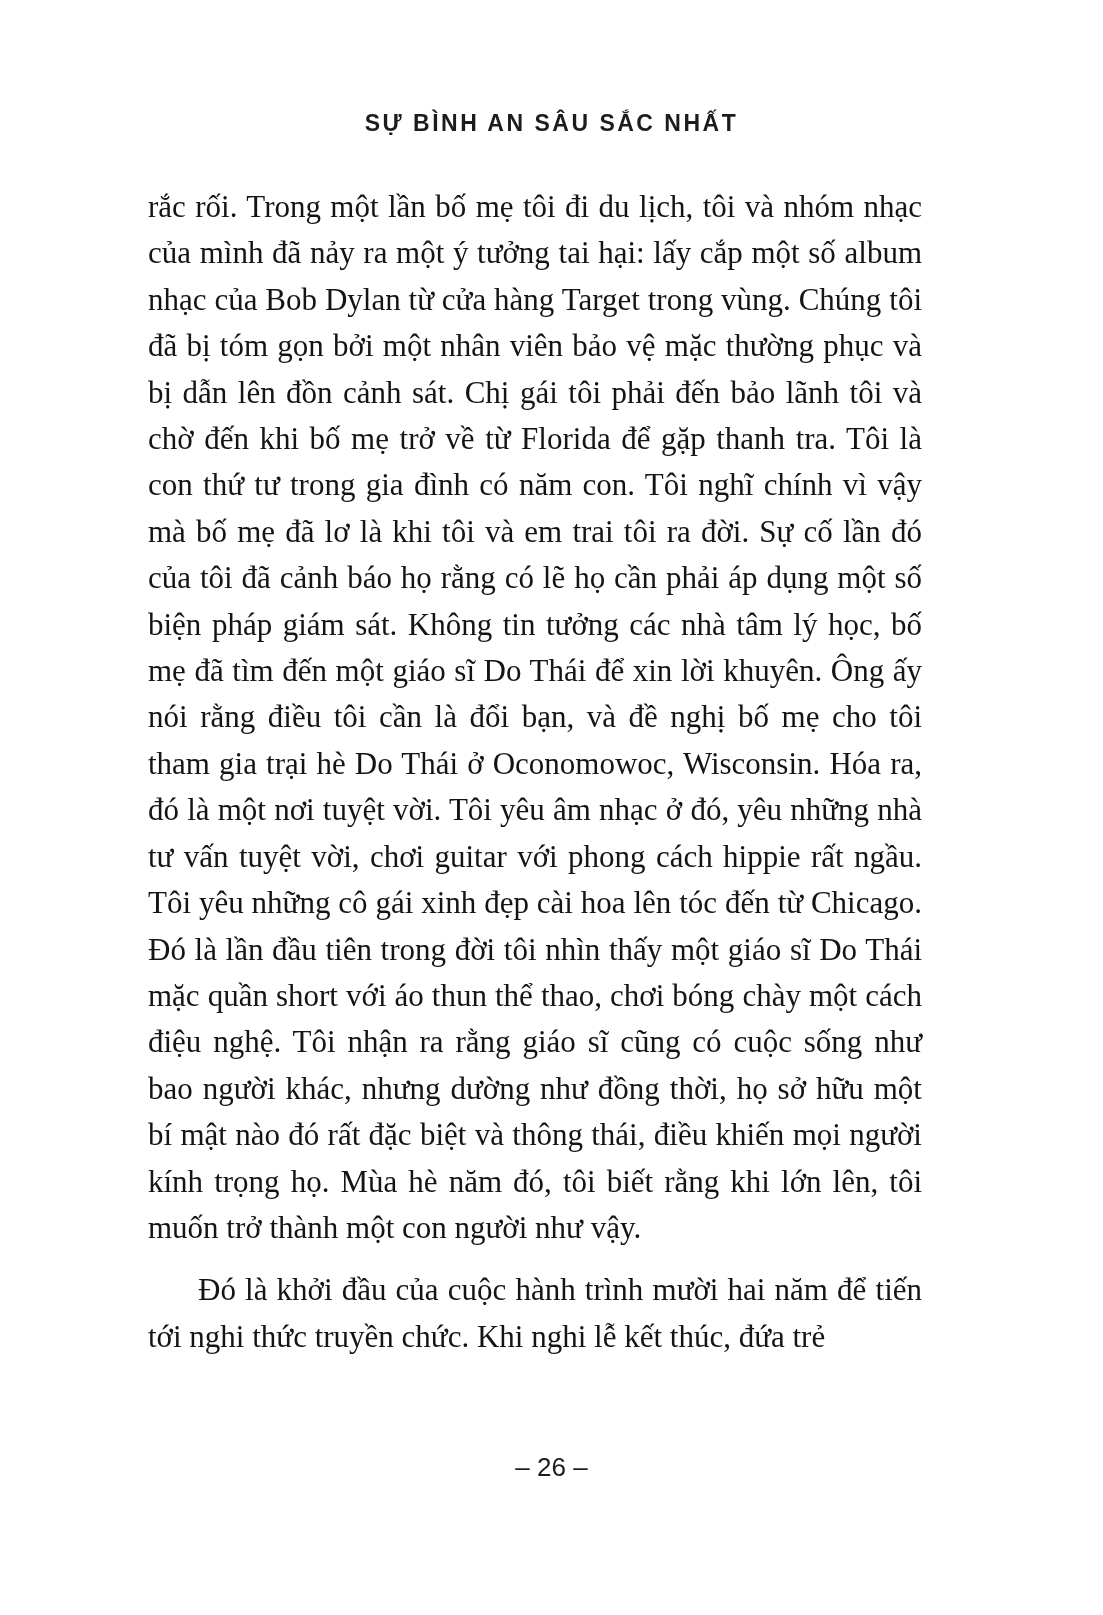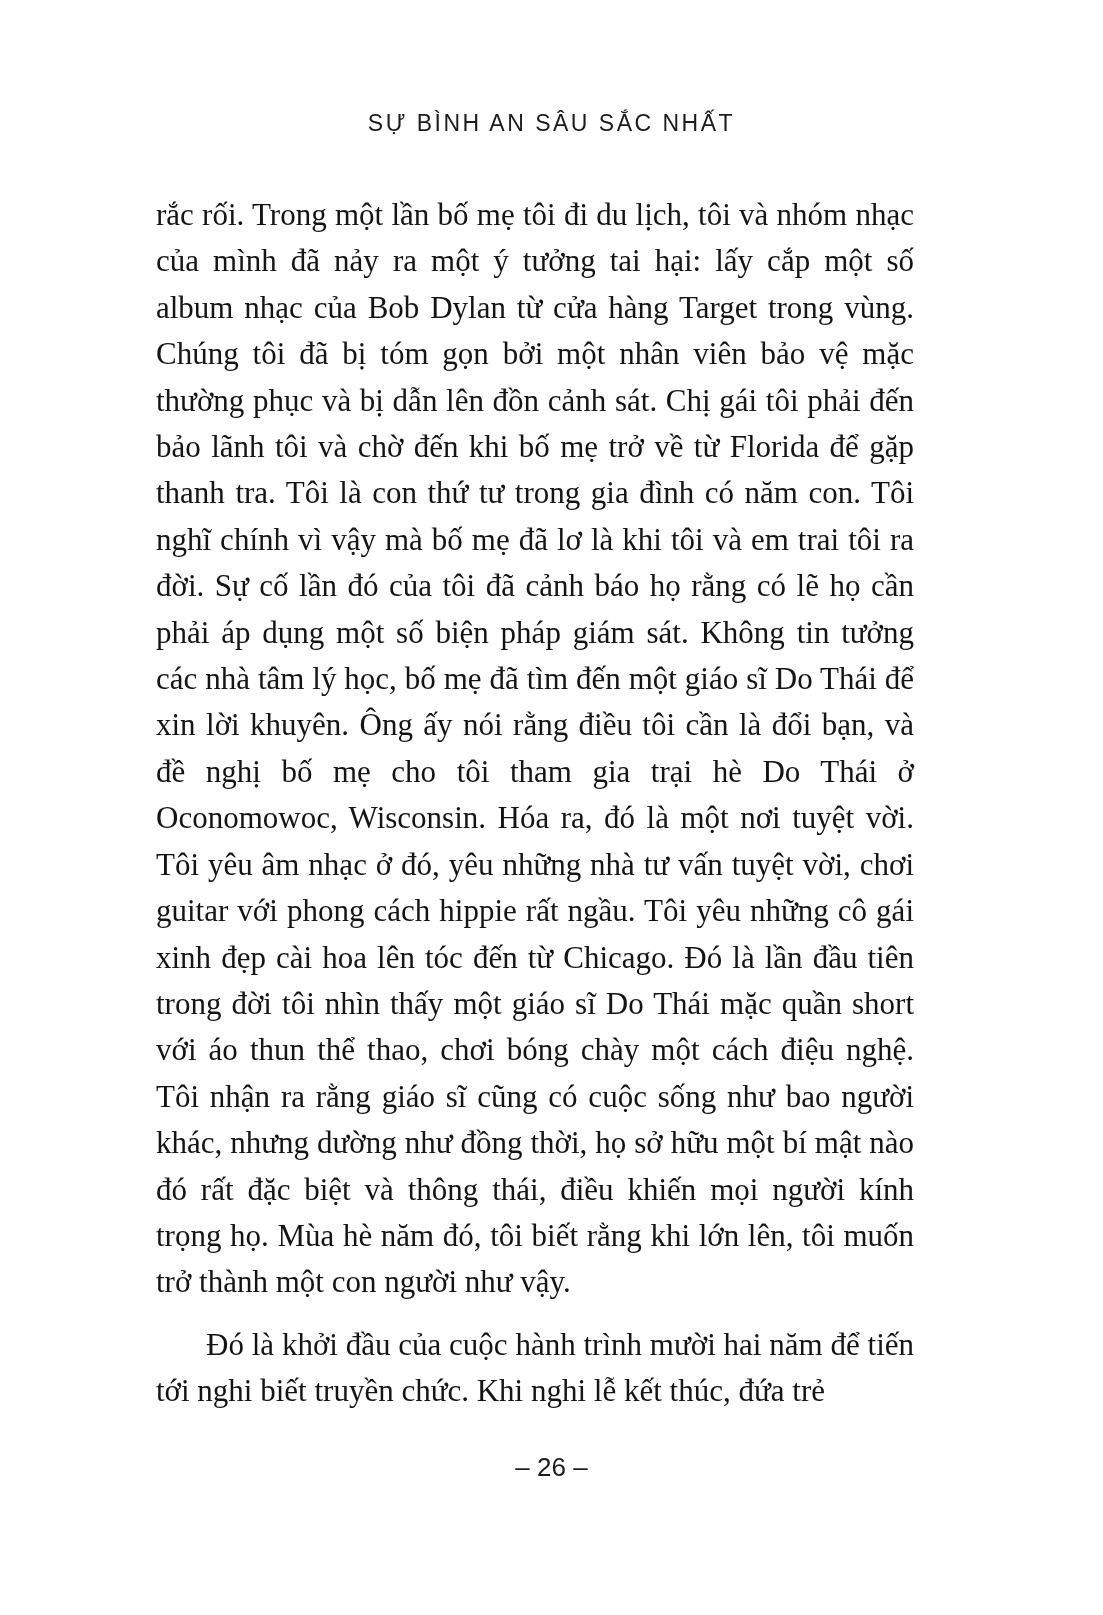--- a/index.html
+++ b/index.html
@@ -17,37 +17,37 @@
     font-family: "Liberation Serif", serif;
   }
   .running-head {
     position: absolute;
     top: 110px;
     left: 0;
     right: 0;
     text-align: center;
     font-family: "Liberation Sans", sans-serif;
     font-size: 23px;
-    font-weight: 400;
+    font-weight: 700;
     letter-spacing: 2.5px;
     color: #1c1c1c;
   }
   .text-block {
     position: absolute;
     left: 148px;
     top: 184px;
     width: 774px;
     font-size: 31px;
     line-height: 46.4px;
     text-align: justify;
     text-justify: inter-word;
     color: #141414;
   }
   .para {
-    margin: 8px;
+    margin: 0;
   }
   .para.indented {
     margin-top: 16px;
     text-indent: 50px;
   }
   .folio {
     position: absolute;
     top: 1452px;
     left: 0;
     right: 0;
@@ -59,18 +59,18 @@
 </style>
 </head>
 <body>
 
 <div class="page">
 
   <div class="running-head">SỰ BÌNH AN SÂU SẮC NHẤT</div>
 
   <div class="text-block">
     <p class="para">rắc rối. Trong một lần bố mẹ tôi đi du lịch, tôi và nhóm nhạc của mình đã nảy ra một ý tưởng tai hại: lấy cắp một số album nhạc của Bob Dylan từ cửa hàng Target trong vùng. Chúng tôi đã bị tóm gọn bởi một nhân viên bảo vệ mặc thường phục và bị dẫn lên đồn cảnh sát. Chị gái tôi phải đến bảo lãnh tôi và chờ đến khi bố mẹ trở về từ Florida để gặp thanh tra. Tôi là con thứ tư trong gia đình có năm con. Tôi nghĩ chính vì vậy mà bố mẹ đã lơ là khi tôi và em trai tôi ra đời. Sự cố lần đó của tôi đã cảnh báo họ rằng có lẽ họ cần phải áp dụng một số biện pháp giám sát. Không tin tưởng các nhà tâm lý học, bố mẹ đã tìm đến một giáo sĩ Do Thái để xin lời khuyên. Ông ấy nói rằng điều tôi cần là đổi bạn, và đề nghị bố mẹ cho tôi tham gia trại hè Do Thái ở Oconomowoc, Wisconsin. Hóa ra, đó là một nơi tuyệt vời. Tôi yêu âm nhạc ở đó, yêu những nhà tư vấn tuyệt vời, chơi guitar với phong cách hippie rất ngầu. Tôi yêu những cô gái xinh đẹp cài hoa lên tóc đến từ Chicago. Đó là lần đầu tiên trong đời tôi nhìn thấy một giáo sĩ Do Thái mặc quần short với áo thun thể thao, chơi bóng chày một cách điệu nghệ. Tôi nhận ra rằng giáo sĩ cũng có cuộc sống như bao người khác, nhưng dường như đồng thời, họ sở hữu một bí mật nào đó rất đặc biệt và thông thái, điều khiến mọi người kính trọng họ. Mùa hè năm đó, tôi biết rằng khi lớn lên, tôi muốn trở thành một con người như vậy.</p>
-    <p class="para indented">Đó là khởi đầu của cuộc hành trình mười hai năm để tiến tới nghi biết truyền chức. Khi nghi lễ kết thúc, đứa trẻ</p>
+    <p class="para indented">Đó là khởi đầu của cuộc hành trình mười hai năm để tiến tới nghi thức truyền chức. Khi nghi lễ kết thúc, đứa trẻ</p>
   </div>
 
   <div class="folio">– 26 –</div>
 
 </div>
 
 </body></html>

